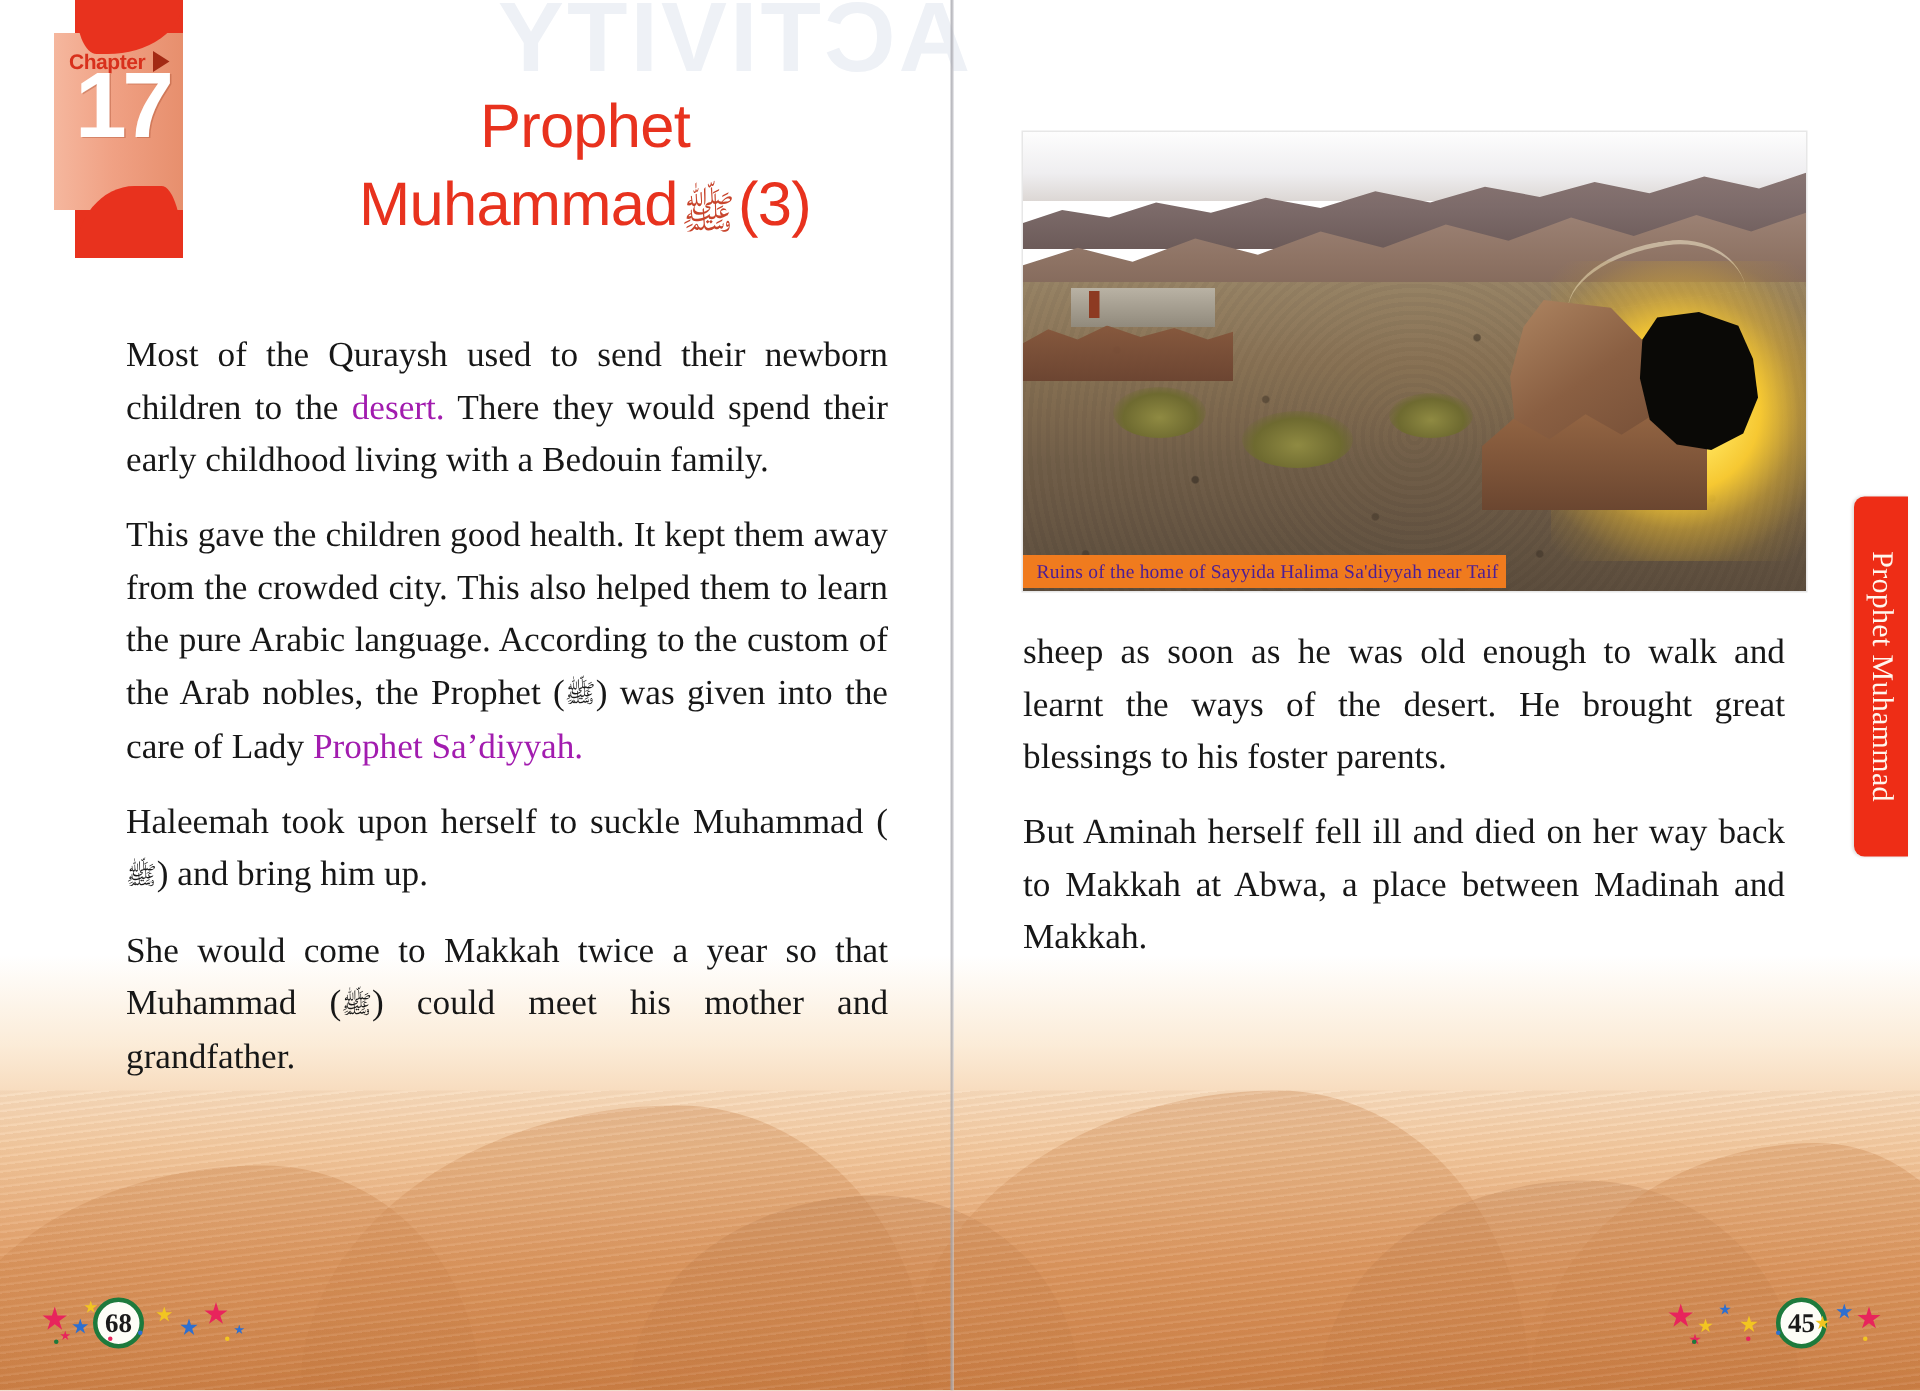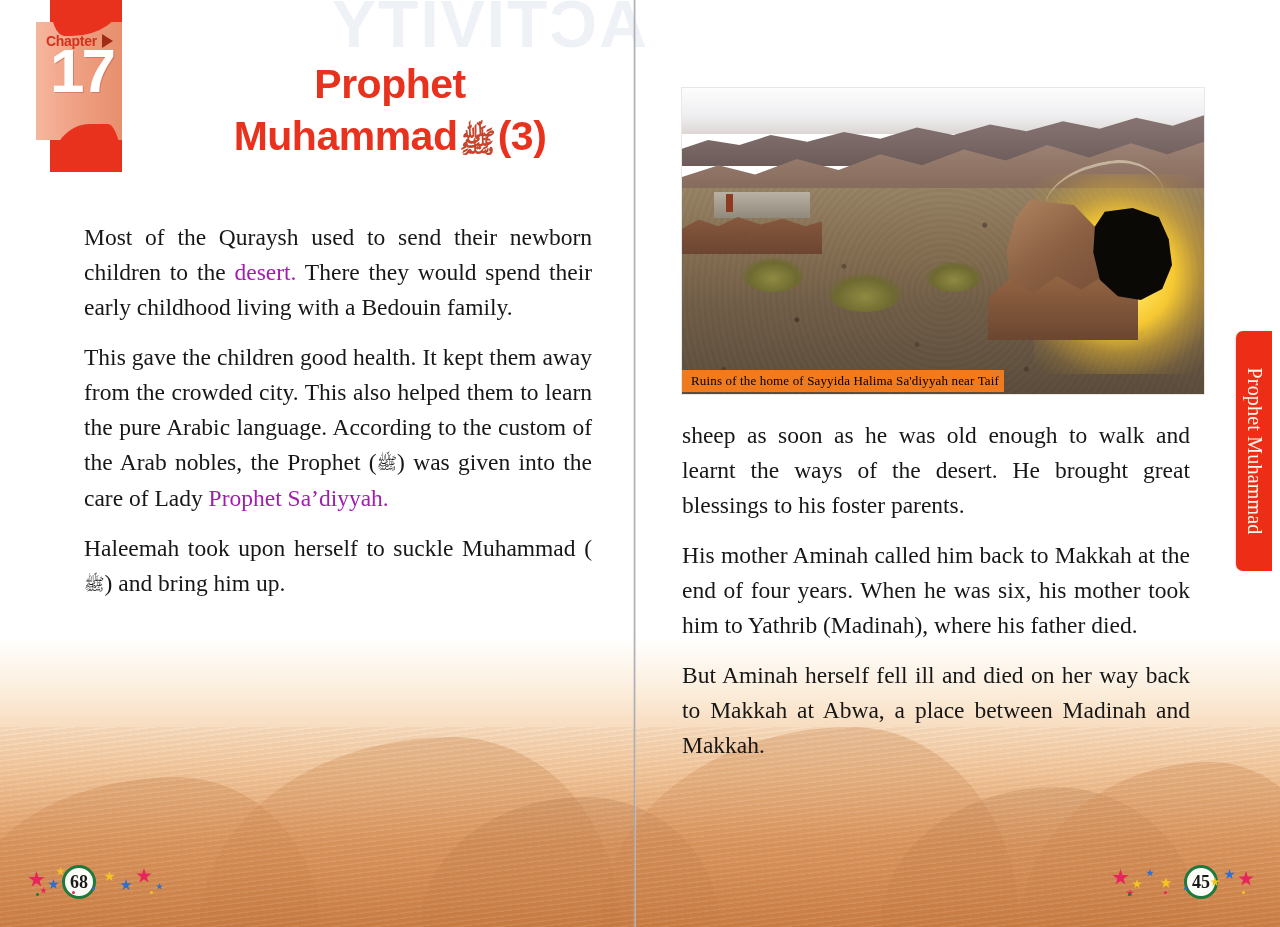--- a/index.html
+++ b/index.html
@@ -161,21 +161,21 @@
   }
 
   
   .chapter-title {
     position: absolute;
     left: 180px; top: 58px;
     width: 420px;
     z-index: 11;
     text-align: center;
     font-family: "Liberation Sans", sans-serif;
-    font-weight: bold;
+    font-weight: normal;
     font-size: 41px;
     line-height: 1.28;
     color: #e8321e;
     letter-spacing: -0.5px;
   }
   .title-line { white-space: nowrap; }
   .salla-glyph {
     display: inline-block;
     font-size: 30px;
     color: #c8442c;
@@ -314,21 +314,21 @@
     border-radius: 60% 40% 0 0 / 100% 100% 0 0;
     transform: rotate(-8deg);
   }
 
   
   .caption {
     position: absolute;
     left: 682px; top: 370px;
     width: 322px; height: 22px;
     background: #f07b1e;
-    color: #000000;
+    color: #4c1d95;
     font-family: "Liberation Serif", serif;
     font-size: 13px;
     line-height: 22px;
     padding-left: 9px;
     white-space: nowrap;
     z-index: 13;
     letter-spacing: 0.15px;
   }
 
   
@@ -409,20 +409,21 @@
 
     <div class="chapter-title">
       <div class="title-line">Prophet</div>
       <div class="title-line"><span>Muhammad</span><span class="salla-glyph">ﷺ</span><span>(3)</span></div>
     </div>
 
     <div class="col col-left">
         <p class="para"><span>Most of the Quraysh used to send their newborn children to the </span><span class="hl">desert.</span><span> There they would spend their early childhood living with a Bedouin family.</span></p>
         <p class="para"><span>This gave the children good health. It kept them away from the crowded city. This also helped them to learn the pure Arabic language. According to the custom of the Arab nobles, the Prophet (</span><span class="pbuh">ﷺ</span><span>) was given into the care of Lady </span><span class="hl">Prophet Sa’diyyah.</span></p>
         <p class="para"><span>Haleemah took upon herself to suckle Muhammad (</span><span class="pbuh">ﷺ</span><span>) and bring him up.</span></p>
+        <p class="para"><span>She would come to Makkah twice a year so that Muhammad (</span><span class="pbuh">ﷺ</span><span>) could meet his mother and grandfather.</span></p>
       </div>
 
     <div class="folio folio-left">
       <div class="folio-circle">68</div>
       <div>
           <div class="st" style="left: 14px; top: 14px; width: 17px; height: 17px; background: rgb(232, 36, 92);"></div>
           <div class="st" style="left: 34px; top: 22px; width: 11px; height: 11px; background: rgb(45, 111, 208);"></div>
           <div class="st" style="left: 42px; top: 10px; width: 9px; height: 9px; background: rgb(242, 197, 33);"></div>
           <div class="st" style="left: 26px; top: 30px; width: 7px; height: 7px; background: rgb(232, 36, 92);"></div>
           <div class="st" style="left: 90px; top: 14px; width: 11px; height: 11px; background: rgb(242, 197, 33);"></div>
@@ -454,21 +455,20 @@
     <div class="photo-shrub" style="left:244px; top:174px; width:56px; height:30px;"></div>
     <div class="photo-cave-glow"></div>
     <div class="photo-rockpile-r"></div>
     <div class="photo-rockpile-r2"></div>
     <div class="photo-cave"></div>
   </div>
   <div class="caption">Ruins of the home of Sayyida Halima Sa'diyyah near Taif</div>
 
   <div class="col col-right">
       <p class="para"><span>sheep as soon as he was old enough to walk and learnt the ways of the desert. He brought great blessings to his foster parents.</span></p>
-      <p class="para"><span>His mother Aminah called him back to Makkah at the end of four years. When he was six, his mother took him to Yathrib (Madinah), where his father died.</span></p>
       <p class="para"><span>But Aminah herself fell ill and died on her way back to Makkah at Abwa, a place between Madinah and Makkah.</span></p>
     </div>
 
   <div class="folio folio-right">
     <div class="folio-circle">45</div>
     <div>
         <div class="st" style="left: 6px; top: 12px; width: 17px; height: 17px; background: rgb(232, 36, 92);"></div>
         <div class="st" style="left: 26px; top: 22px; width: 10px; height: 10px; background: rgb(242, 197, 33);"></div>
         <div class="st" style="left: 40px; top: 12px; width: 8px; height: 8px; background: rgb(45, 111, 208);"></div>
         <div class="st" style="left: 54px; top: 20px; width: 12px; height: 12px; background: rgb(242, 197, 33);"></div>

